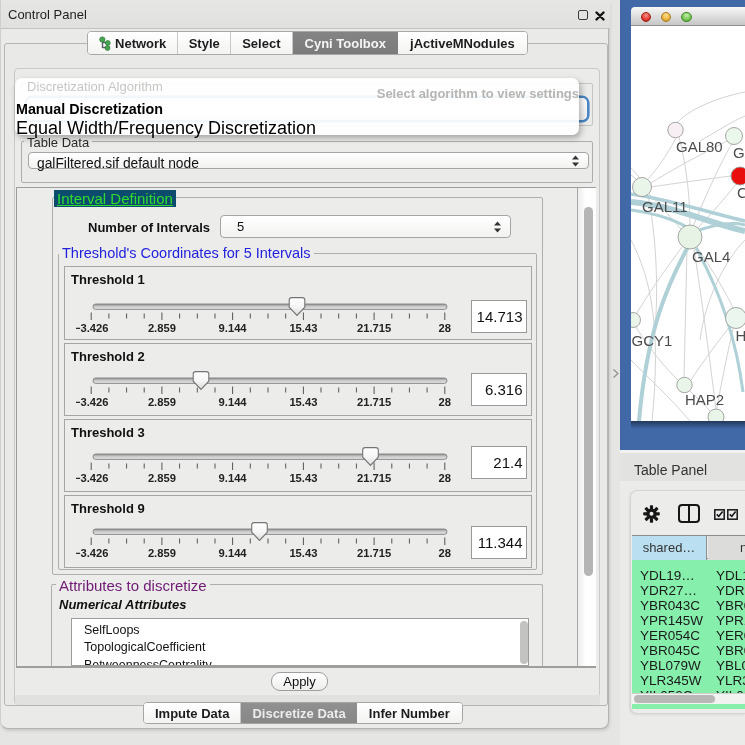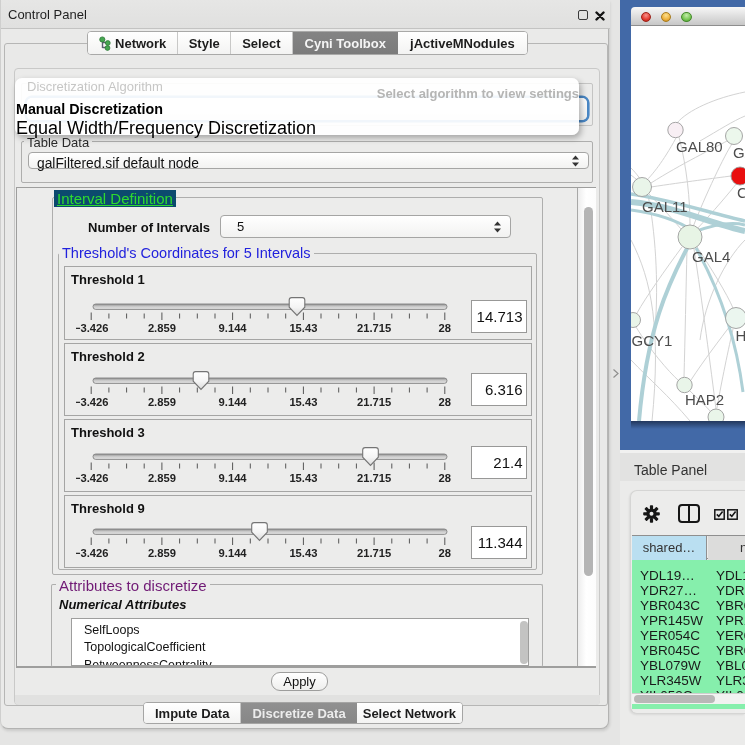--- a/index.html
+++ b/index.html
@@ -180,21 +180,21 @@
   <div class="abs" style="left:70px;top:618px;width:458px;height:48px;background:#fff;border:1px solid #9e9e9d;overflow:hidden;">
     <div style="font-size:12.5px;color:#111;padding:3px 0 0 12px;line-height:17.4px;">SelfLoops<br>TopologicalCoefficient<br>BetweennessCentrality</div>
   </div>
   <div class="abs" style="left:519px;top:621px;width:8px;height:43px;background:#c3c3c2;border-radius:4px;"></div>
   <div class="abs" style="left:15px;top:667px;width:580px;height:1px;background:#9e9e9d;"></div>
 
   <div class="abs" id="applybtn">Apply</div>
   <div class="abs" id="btabrow">
     <div class="tab" style="width:98px">Impute Data</div>
     <div class="tab sel" style="width:116px;background:linear-gradient(#909090,#878787);color:#ececec;">Discretize Data</div>
-    <div class="tab" style="width:106px">Select Network</div>
+    <div class="tab" style="width:106px">Infer Number</div>
   </div>
 
   <div class="abs" style="left:14px;top:78px;width:564px;height:57px;background:rgba(255,255,255,0.92);border-radius:7px;box-shadow:2px 3px 6px rgba(0,0,0,0.30);z-index:5;"></div>
   <div class="abs" style="left:14px;top:86px;width:564px;text-align:right;font-size:13px;font-weight:bold;color:#b5b5b4;z-index:6;">Select algorithm to view settings</div>
   <div class="abs" style="left:15px;top:101px;font-size:14.3px;font-weight:bold;color:#000;z-index:6;">Manual Discretization</div>
   <div class="abs" style="left:15px;top:117.5px;font-size:18px;color:#000;z-index:6;">Equal Width/Frequency Discretization</div>
 </div>
 
 <svg class="abs" style="left:612px;top:369px" width="7" height="9" viewBox="0 0 7 9">
       <path d="M1.5,0.5 L6,4.5 L1.5,8.5" fill="none" stroke="#8f8f8e" stroke-width="1.2"></path>

